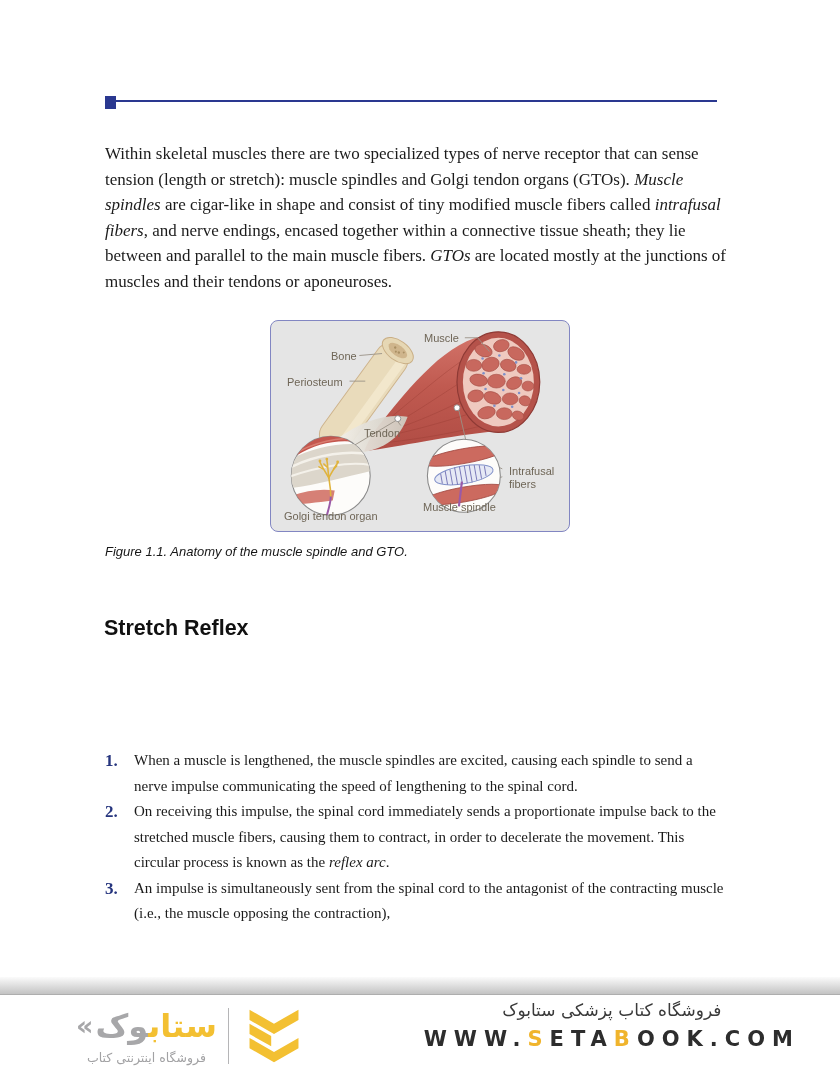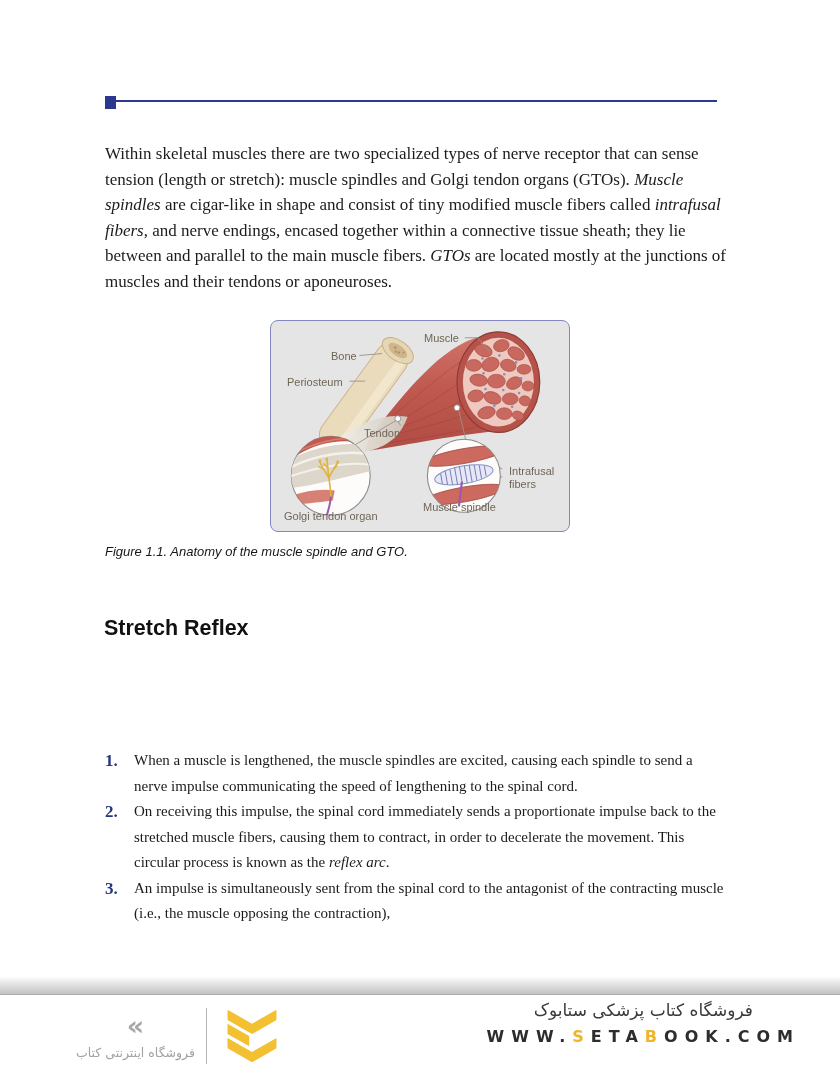--- a/index.html
+++ b/index.html
@@ -46,21 +46,21 @@
   .logo-textcol{display:flex;flex-direction:column;align-items:center;}
   .wordmark-row{display:flex;align-items:center;gap:2px;}
   .guillemet{font-size:27px;font-weight:bold;color:#a7a7a9;line-height:1;}
   .wordmark{font-size:32px;font-weight:bold;line-height:36px;direction:rtl;}
   .wordmark .ylw{color:#f3c032;}
   .wordmark .gry{color:#a7a7a9;}
   .tagline{font-size:12.5px;color:#a2a2a4;margin-top:6px;letter-spacing:0.3px;}
   .logo-divider{width:1.5px;height:56px;background:#b5b5b7;}
   .footer-right{position:absolute;right:40px;top:5px;text-align:center;}
   .store-name{font-size:17px;color:#3a3a3a;}
-  .website{margin-top:7px;font-size:16px;font-weight:bold;letter-spacing:7px;color:#2d2d2d;
+  .website{margin-top:7px;font-size:21px;font-weight:bold;letter-spacing:7px;color:#2d2d2d;
            font-family:"DejaVu Sans",sans-serif;}
   .website .ylw{color:#f0b42c;}
 </style>
 </head>
 <body>
 
 <div class="page">
 
   <div class="rule-line"></div>
   <div class="rule-square"></div>
@@ -236,20 +236,21 @@
     </div>
   </div>
 
   <div class="page-shadow"></div>
 
   <div class="footer">
     <div class="logo">
       <div class="logo-textcol">
         <div class="wordmark-row">
           <span class="guillemet">«</span>
+          <span class="wordmark"><span class="ylw">ستاب</span><span class="gry">وک</span></span>
         </div>
         <div class="tagline">فروشگاه اینترنتی کتاب</div>
       </div>
       <div class="logo-divider"></div>
       <svg viewBox="0 0 72 68" width="68" height="64">
         <path d="M10,6 L36,21 L62,6 L62,17 L36,32 L10,17 Z" fill="#f3c032"></path>
         <path d="M10,21 L33,34 L33,45 L10,32 Z" fill="#f3c032"></path>
         <path d="M10,36 L36,51 L62,36 L62,47 L36,62 L10,47 Z" fill="#f3c032"></path>
       </svg>
     </div>

